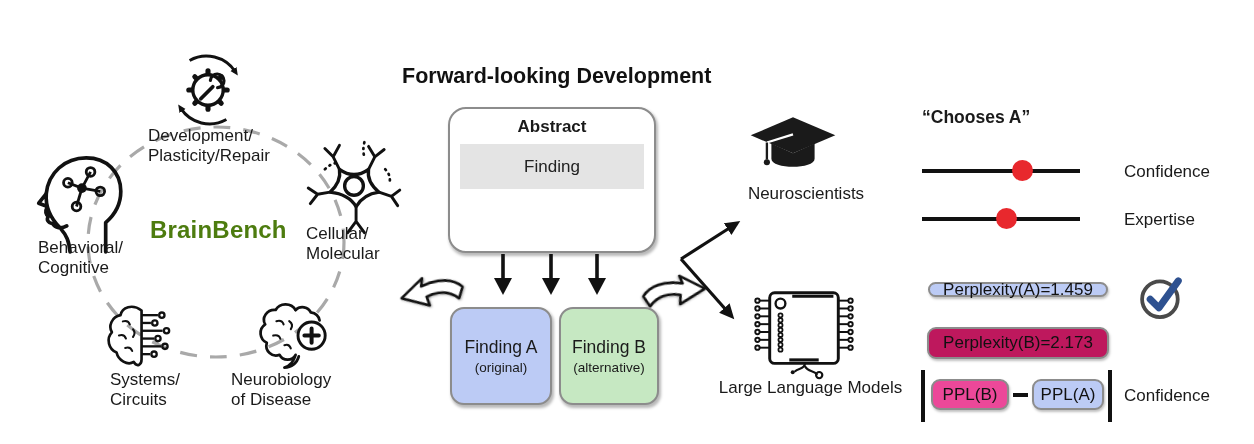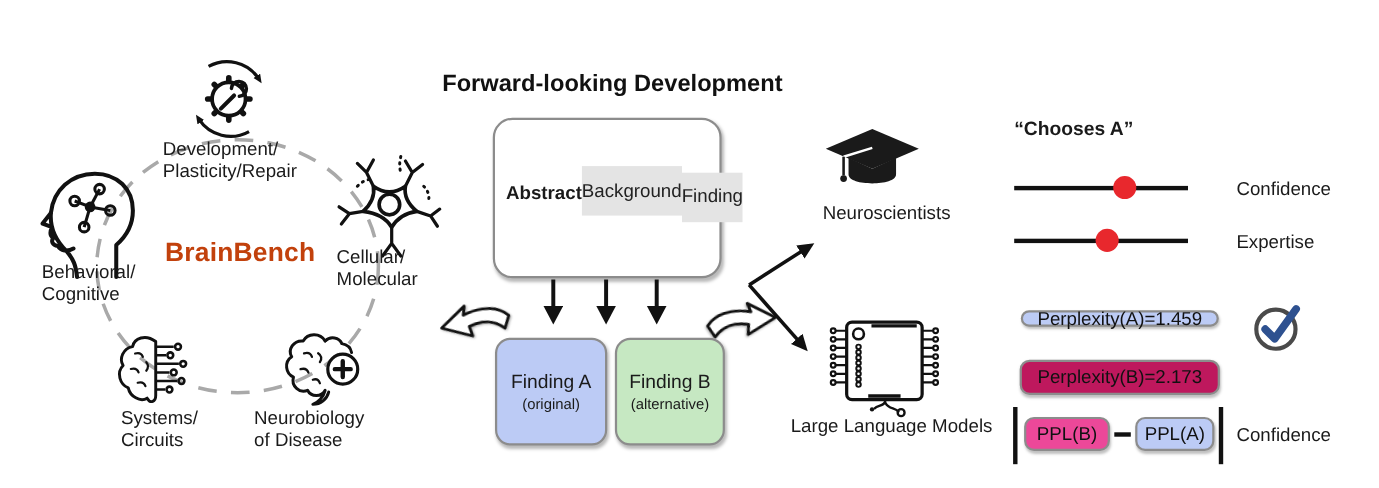--- a/index.html
+++ b/index.html
@@ -14,21 +14,21 @@
   }
   .brand{
     position:absolute;font-size:24px;font-weight:700;letter-spacing:0.2px;
   }
   .section-title{
     position:absolute;font-size:21.5px;font-weight:700;color:#111;white-space:nowrap;
   }
   .abstract-box{
     position:absolute;background:#fff;border:2.5px solid #8c8c8c;border-radius:18px;
     box-shadow:1.5px 2.5px 3px rgba(0,0,0,0.28);
-    display:flex;flex-direction:row;align-items:center;padding:8px 10px 10px 10px;box-sizing:border-box;
+    display:flex;flex-direction:column;align-items:center;padding:8px 10px 10px 10px;box-sizing:border-box;
   }
   .abstract-title{font-size:17px;font-weight:700;margin-bottom:7px;}
   .abstract-row{
     width:100%;height:45px;background:#e4e4e4;display:flex;align-items:center;justify-content:center;
     font-size:17px;color:#222;margin-bottom:11px;
   }
   .abstract-row:last-child{margin-bottom:0;}
   .finding-box{
     position:absolute;border:2.5px solid #8c8c8c;border-radius:14px;
     box-shadow:1.5px 2.5px 3px rgba(0,0,0,0.28);
@@ -122,21 +122,21 @@
     <g stroke="#111" stroke-width="2.6" fill="none" stroke-dasharray="1 4.5" stroke-linecap="round">
       <path d="M 22,32 Q 28,26 34,26"></path>
       <path d="M 80,32 Q 86,38 84,46"></path>
       <path d="M 60,6 Q 58,14 60,20"></path>
     </g>
   </svg>
 
   <div class="cat-label" style="left:306px;top:224px;">Cellular/
 Molecular</div>
 
-  <div class="brand" style="left: 150px; top: 216px; color: #c2410c;">BrainBench</div>
+  <div class="brand" style="left: 150px; top: 216px; color: #4d7c0f;">BrainBench</div>
 
   <svg class="abs" style="left:100px;top:298px;" width="80" height="78" viewBox="0 0 100 100">
     <path d="M 52,16 C 40,7 27,12 25,22 C 14,24 9,36 14,44 C 6,52 10,66 20,70 C 22,80 34,87 42,82 C 46,89 52,86 52,79 Z" fill="none" stroke="#111" stroke-width="3.4" stroke-linejoin="round"></path>
     <g stroke="#111" stroke-width="2.6" fill="none" stroke-linecap="round">
       <path d="M 28,30 Q 35,28 37,34"></path>
       <path d="M 23,48 Q 30,46 32,52"></path>
       <path d="M 31,64 Q 38,62 40,68"></path>
       <path d="M 41,40 Q 45,45 41,50"></path>
     </g>
     <g stroke="#111" stroke-width="3" fill="none">
@@ -171,21 +171,20 @@
     <path d="M 72,43 L 72,61 M 63,52 L 81,52" stroke="#111" stroke-width="5" stroke-linecap="round"></path>
   </svg>
 
   <div class="cat-label" style="left:231px;top:370px;">Neurobiology
 of Disease</div>
 
   <div class="section-title" style="left:402px;top:64px;">Forward-looking Development</div>
 
   <div class="abstract-box" style="left:448px;top:107px;width:208px;height:146px;">
     <div class="abstract-title">Abstract</div>
-    <div class="abstract-row">Background</div>
     <div class="abstract-row">Finding</div>
   </div>
 
   <svg class="abs" style="left:460px;top:253px;" width="180" height="50">
     <defs>
       <marker id="m-down" markerUnits="userSpaceOnUse" markerWidth="22" markerHeight="20" refX="5" refY="9" orient="auto">
           <path d="M0,0 L17,9 L0,18 Z" fill="#111"></path>
         </marker>
     </defs>
     <line x1="43" y1="1" x2="43" y2="30" stroke="#111" stroke-width="3.6" marker-end="url(#m-down)"></line>

